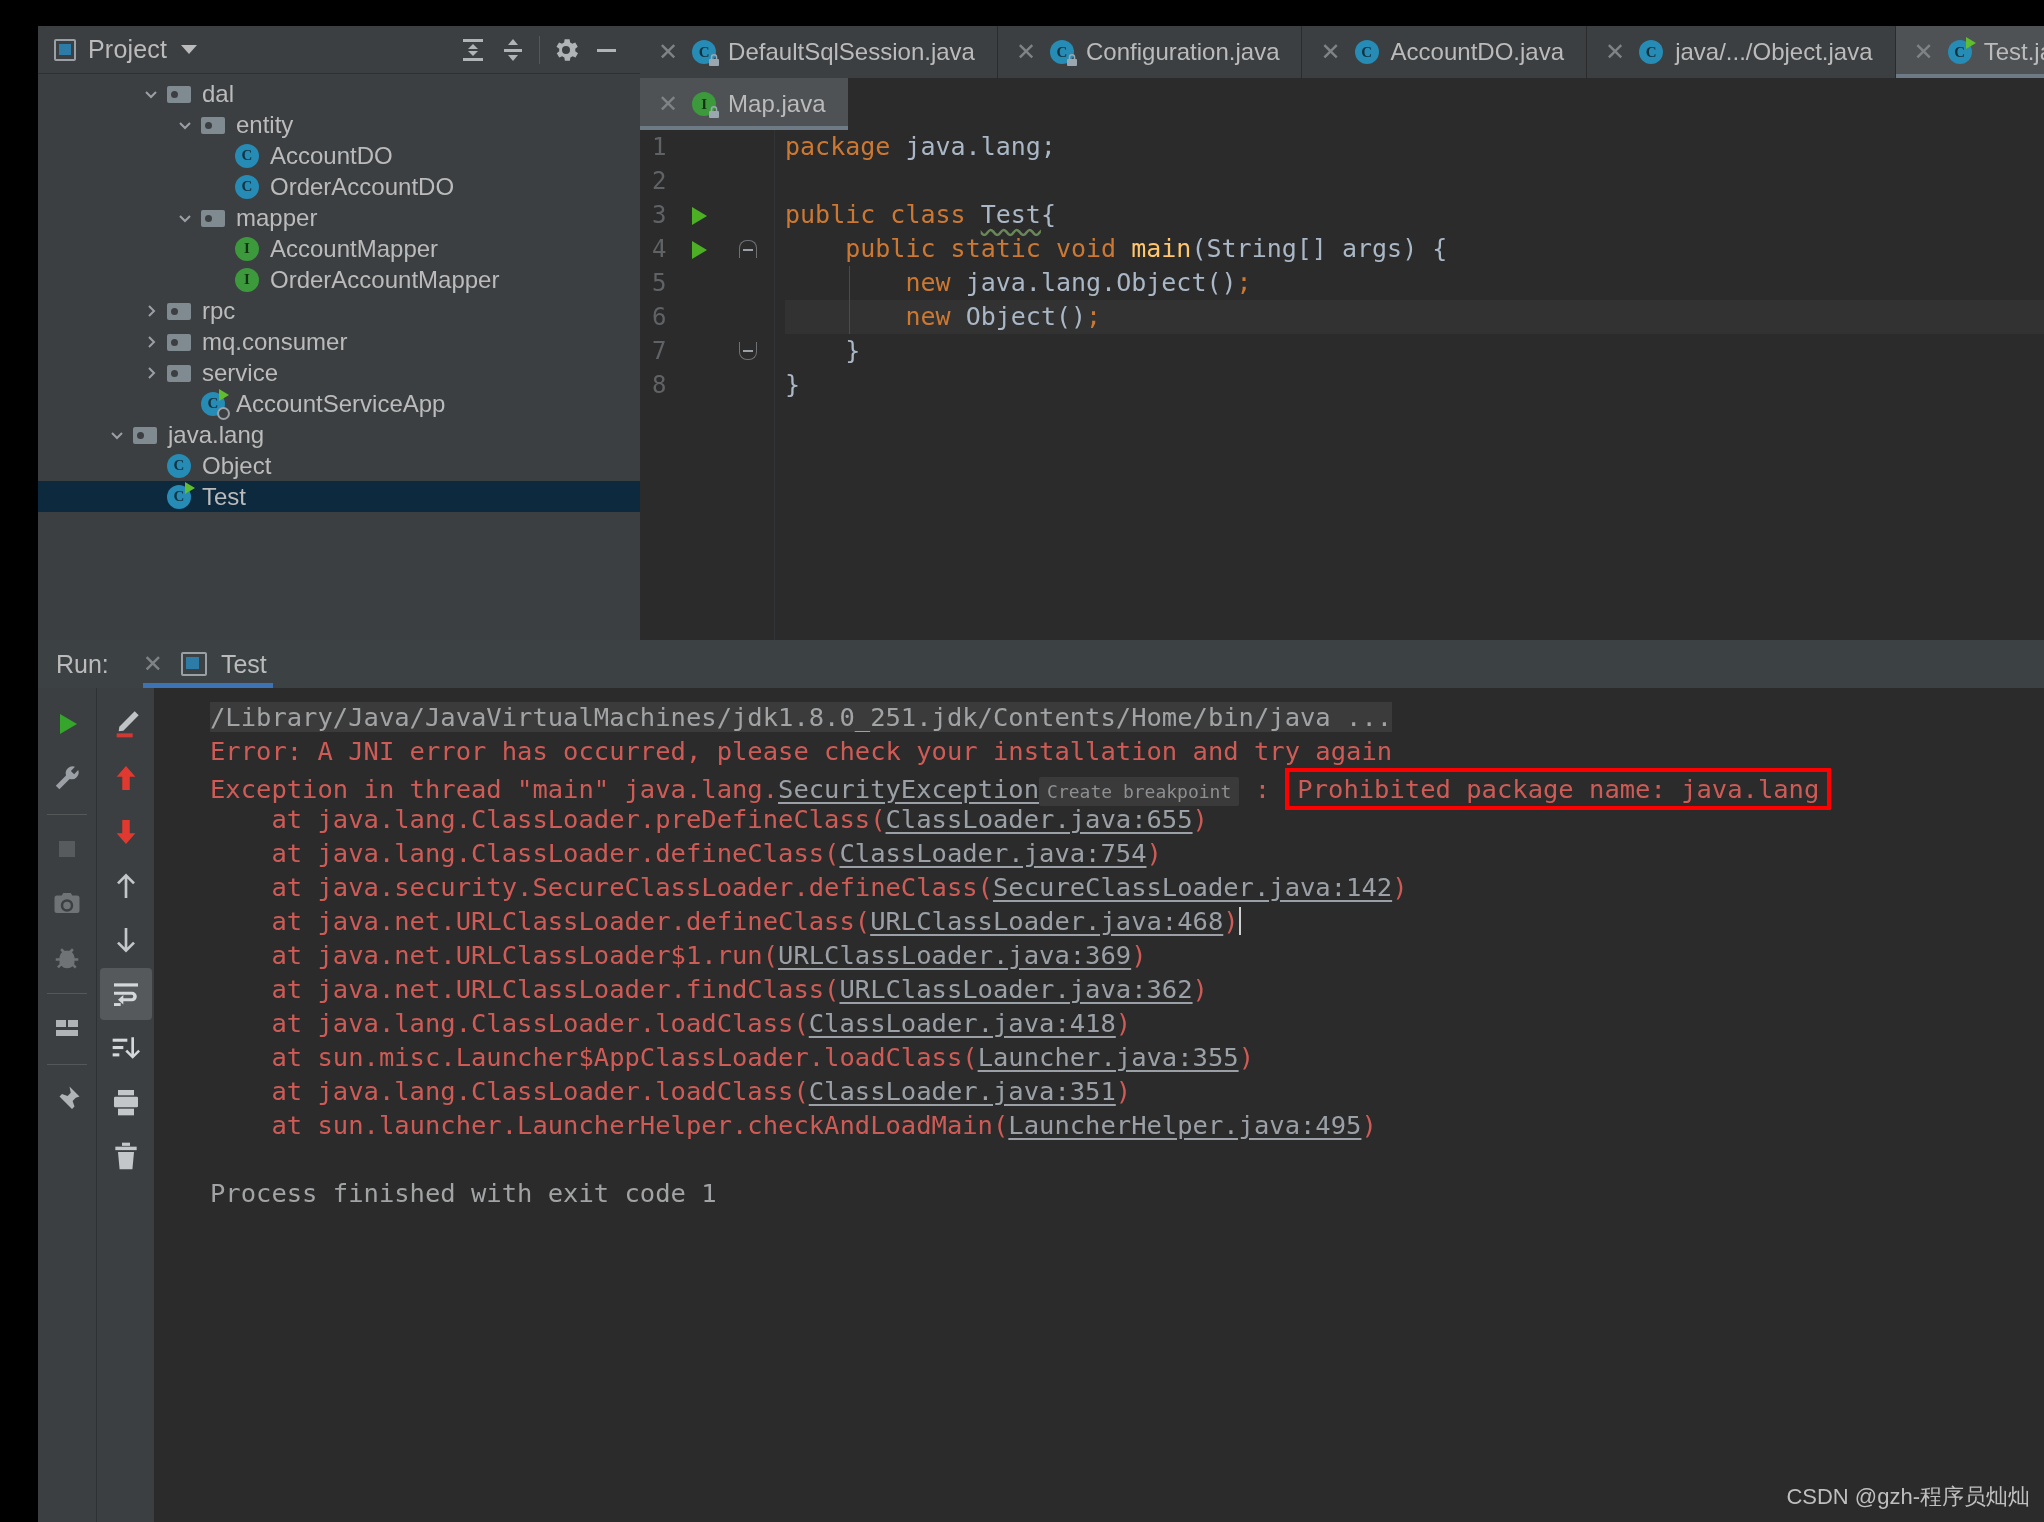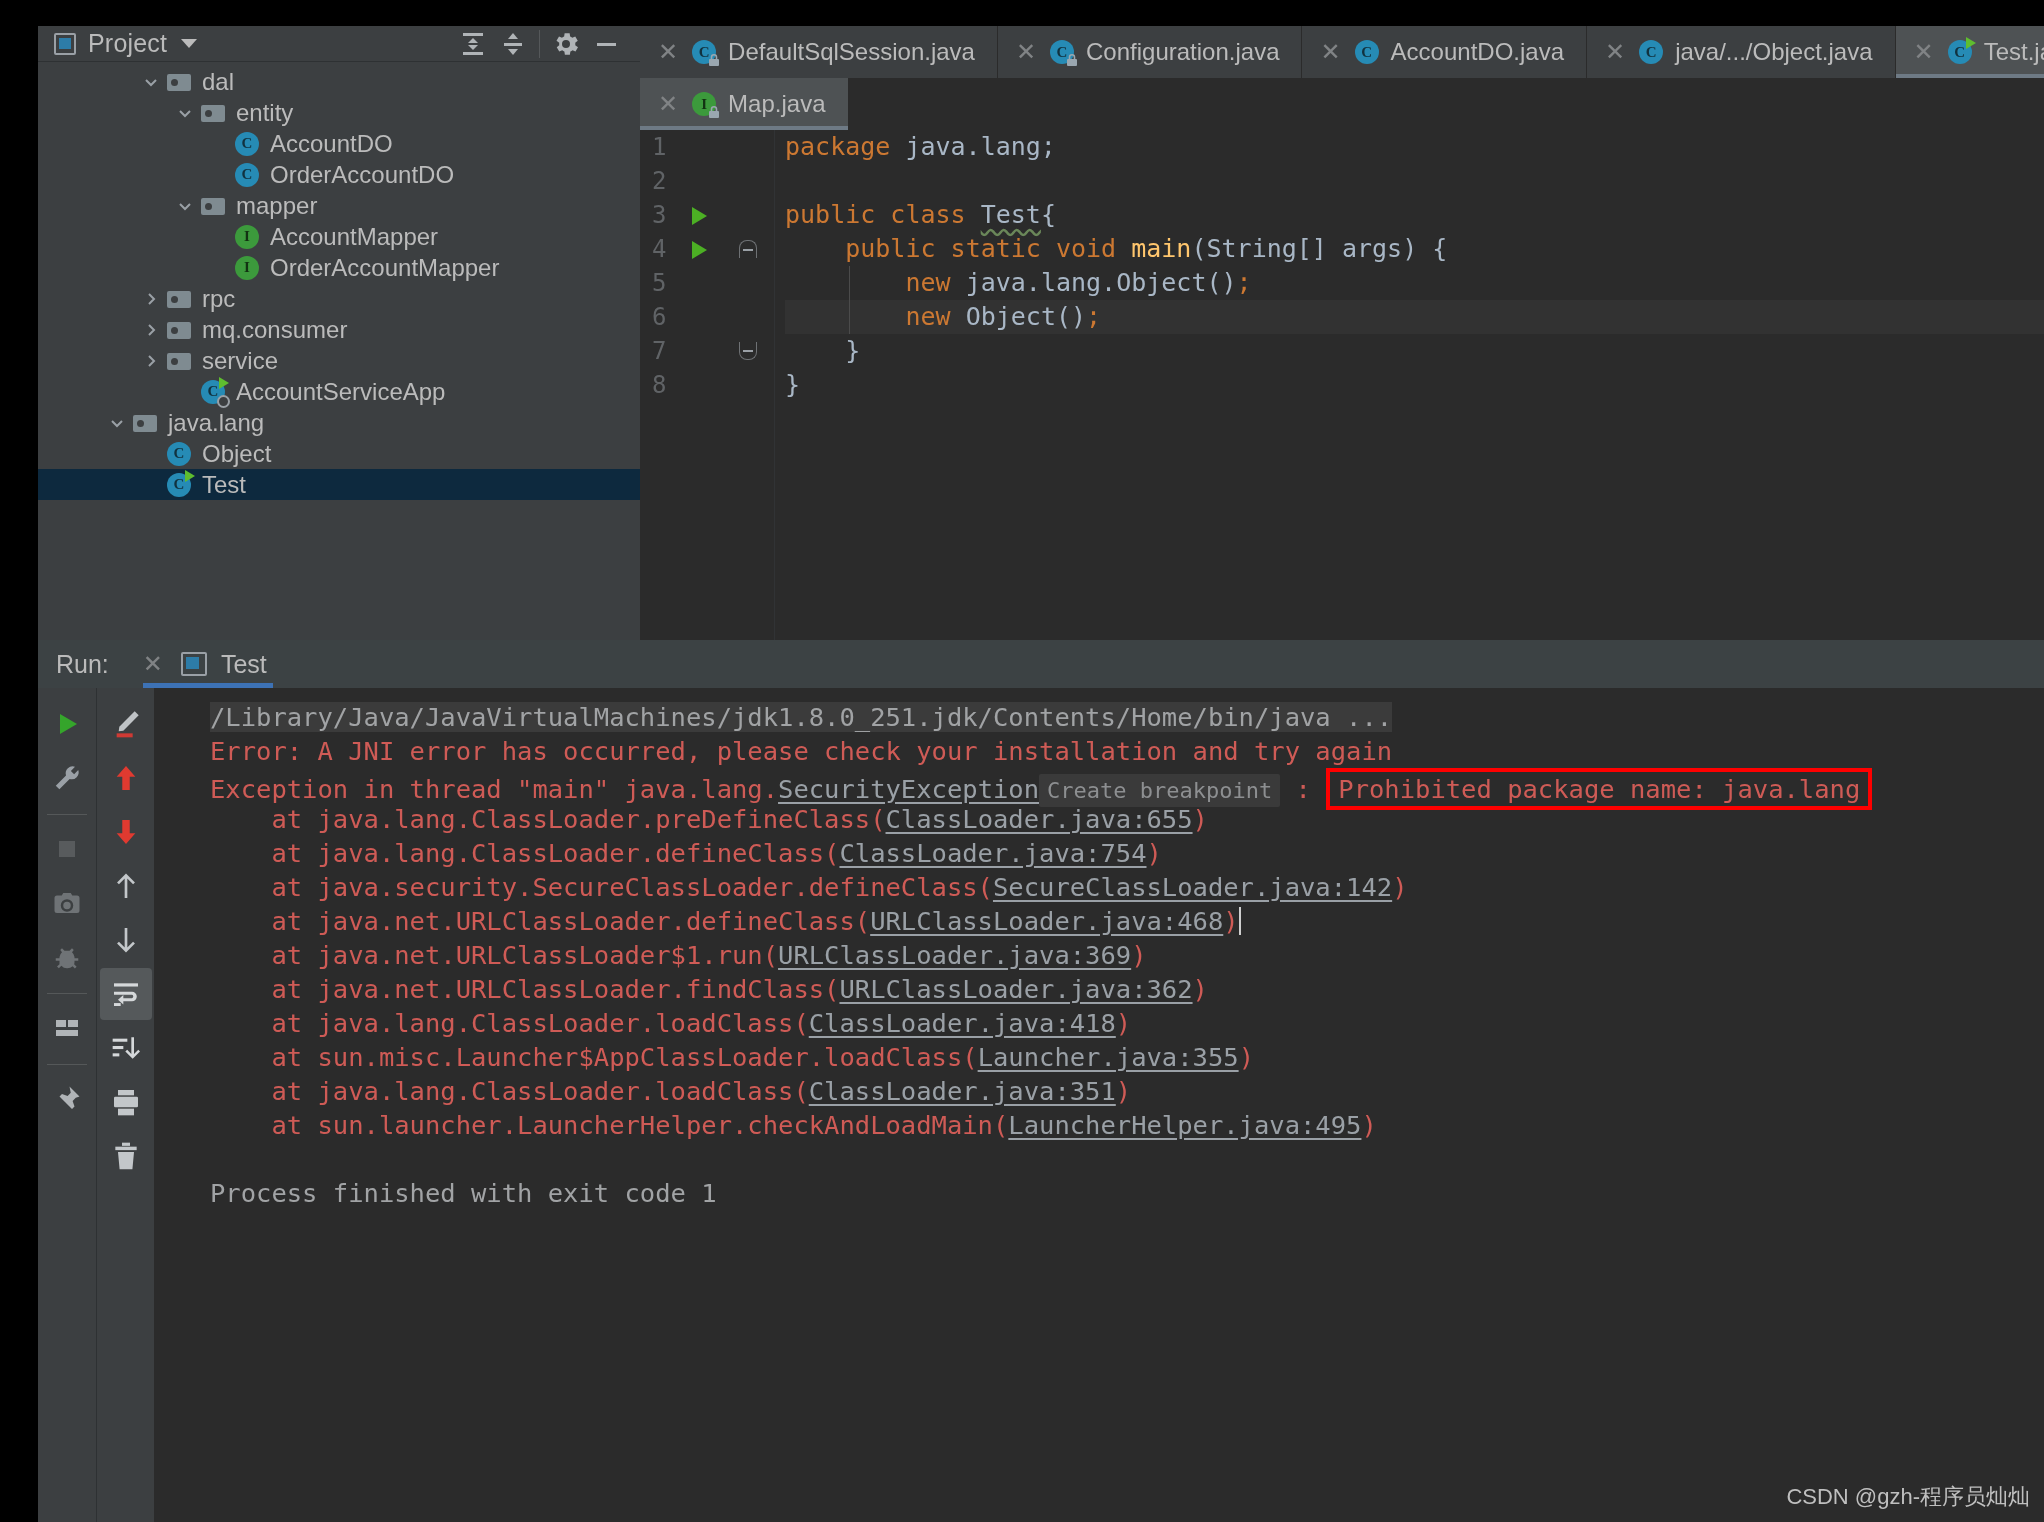--- a/index.html
+++ b/index.html
@@ -24,21 +24,21 @@
   }
 
   
   .project-panel {
     width: 602px; height: 614px;
     background: #3c3f41;
     display: flex; flex-direction: column;
     position: relative;
   }
   .project-header {
-    height: 36px;
+    height: 48px;
     background: #3c3f41;
     display: flex; align-items: center;
     padding: 0 14px 0 16px;
     border-bottom: 1px solid #2e3133;
   }
   .proj-icon {
     width: 22px; height: 22px;
     border: 2px solid #9aa0a6;
     border-radius: 2px;
     display: flex; align-items: center; justify-content: center;
@@ -261,21 +261,21 @@
     height: 34px; line-height: 34px;
     white-space: pre;
     padding-left: 56px;
     color: #cf5b56;
     position: relative;
   }
   .cline.gray { color: #a1a3a5; }
   .cline .hl { background: #3b3b3b; }
   .cline .lnk { color: #9aa0a6; text-decoration: underline; text-underline-offset: 4px; }
   .cline .internal { color: #9aa0a6; background: #3a3a3a; padding: 3px 8px; border-radius: 2px; }
-  .cline .brk { color: #8d8f91; background: #3a3a3a; font-size: 22px; padding: 4px 8px; border-radius: 2px; }
+  .cline .brk { color: #8d8f91; background: #3a3a3a; font-size: 18px; padding: 4px 8px; border-radius: 2px; }
   .redbox {
     border: 4px solid #ff0000;
     padding: 2px 8px;
     display: inline-block;
     line-height: 30px;
   }
   .caret-bar {
     display: inline-block; width: 2px; height: 28px;
     background: #cfcfcf; vertical-align: -5px;
   }

